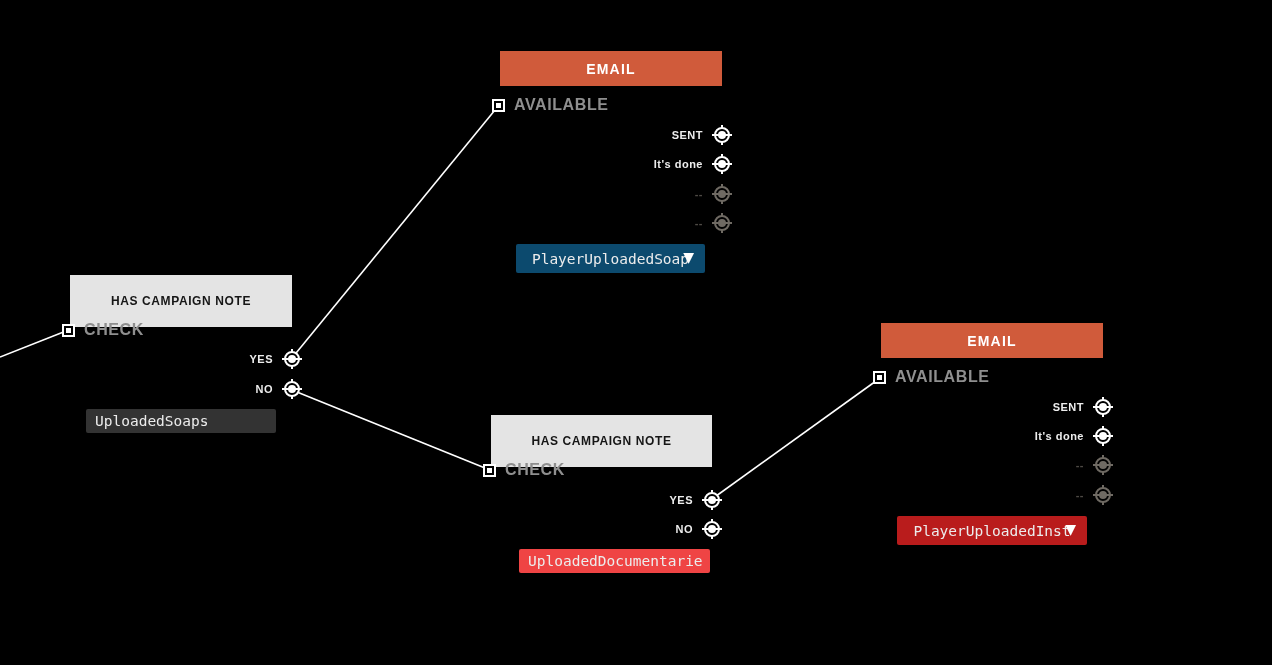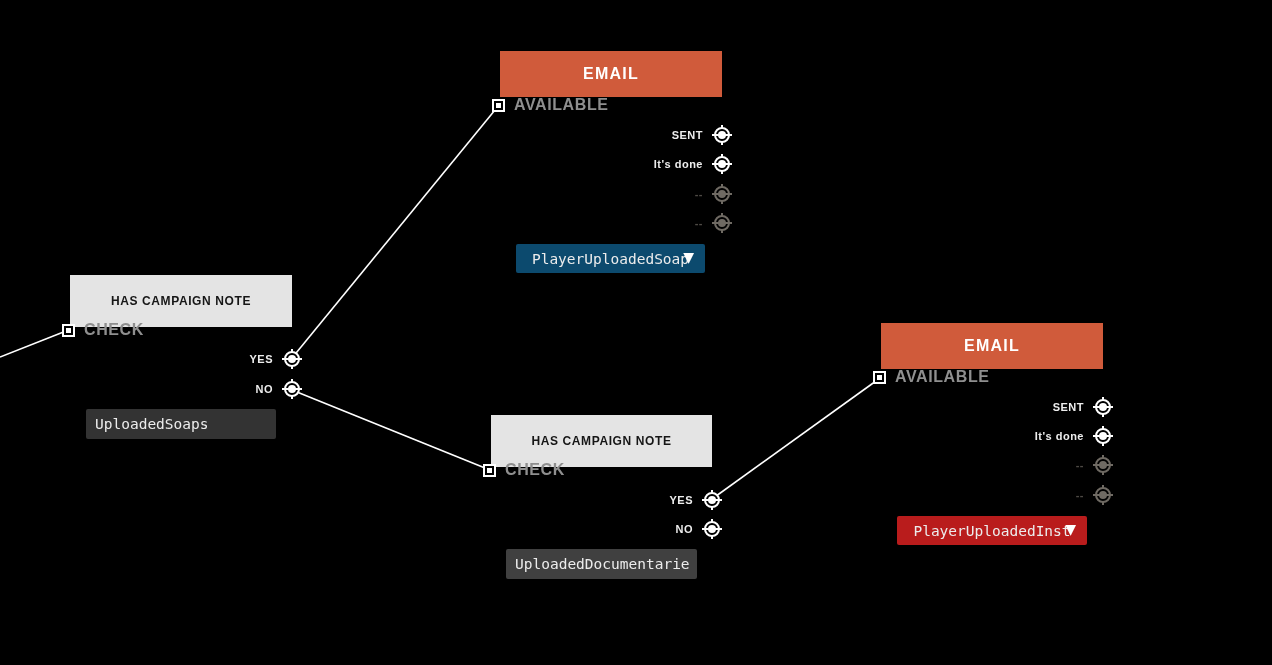--- a/index.html
+++ b/index.html
@@ -4,22 +4,22 @@
 <style>
   html,body{margin:0;padding:0;}
   body{
     width:1272px;height:665px;position:relative;overflow:hidden;
     background:#000;
     font-family:"Liberation Sans", sans-serif;
   }
   .wires{position:absolute;left:0;top:0;width:1272px;height:665px;pointer-events:none;}
   .node{position:absolute;}
   .node-header{
-    height:46px;display:flex;align-items:center;justify-content:center;
-    font-weight:bold;font-size:16px;letter-spacing:1.2px;
+    height:35px;display:flex;align-items:center;justify-content:center;
+    font-weight:bold;font-size:14px;letter-spacing:1.2px;
     box-sizing:border-box;
   }
   .node-header.tall{height:52px;font-size:12px;letter-spacing:0.6px;}
   
   .in-row{position:absolute;display:flex;align-items:center;gap:9px;height:14px;}
   .sq-port{
     width:9px;height:9px;border:2px solid #fff;background:#000;
     display:flex;align-items:center;justify-content:center;flex:none;
   }
   .sq-port::after{content:"";width:5px;height:5px;background:#fff;}
@@ -29,21 +29,21 @@
   .out-label{font-size:11px;font-weight:bold;color:#ededed;letter-spacing:0.5px;white-space:nowrap;}
   .out-row.dim .out-label{color:#4e4a45;}
   .c-port{width:22px;height:22px;position:relative;color:#fff;flex:none;}
   .out-row.dim .c-port{color:#6f6a63;}
   .c-port::before{content:"";position:absolute;left:10px;top:1px;width:2px;height:20px;background:currentColor;}
   .c-port::after{content:"";position:absolute;top:10px;left:1px;height:2px;width:20px;background:currentColor;}
   .c-port .ring{position:absolute;inset:3px;border:2px solid currentColor;border-radius:50%;background:#000;}
   .c-port .dot{position:absolute;inset:7px;border-radius:50%;background:currentColor;}
   
   .text-field,.dropdown{
-    position:absolute;box-sizing:border-box;height:30px;border-radius:2px;
+    position:absolute;box-sizing:border-box;height:24px;border-radius:2px;
     background:#333333;color:#ececec;
     font-family:"DejaVu Sans Mono", monospace;font-size:14.5px;
     display:flex;align-items:center;padding:0 9px;white-space:nowrap;overflow:hidden;
   }
   .dropdown{justify-content:center;height:29px;}
   .dd-arrow{position:absolute;right:11px;top:6px;color:#fff;font-size:14px;line-height:1;
     font-family:"DejaVu Sans", sans-serif;}
 </style>
 </head>
 <body style="background: rgb(0, 0, 0);">
@@ -139,21 +139,21 @@
         <span class="dot"></span>
       </span>
   </div>
   <div class="out-row" style="top:103px;">
     <span class="out-label">NO</span>
     <span class="c-port">
         <span class="ring"></span>
         <span class="dot"></span>
       </span>
   </div>
-  <div class="text-field" style="left: 15px; top: 134px; width: 191px; background-color: #404040; text-align: right;">
+  <div class="text-field" style="left: 28px; top: 134px; width: 191px; background-color: #ef4444; text-align: right;">
     <span>UploadedDocumentarie</span>
   </div>
 </div>
 
 <div class="node" style="left:881px;top:323px;width:222px;">
   <div class="node-header" style="background-color: rgb(208, 91, 59); color: rgb(255, 255, 255);">
     <span>EMAIL</span>
   </div>
   <div class="in-row" style="left:-8px;top:47px;">
     <span class="sq-port"></span>

